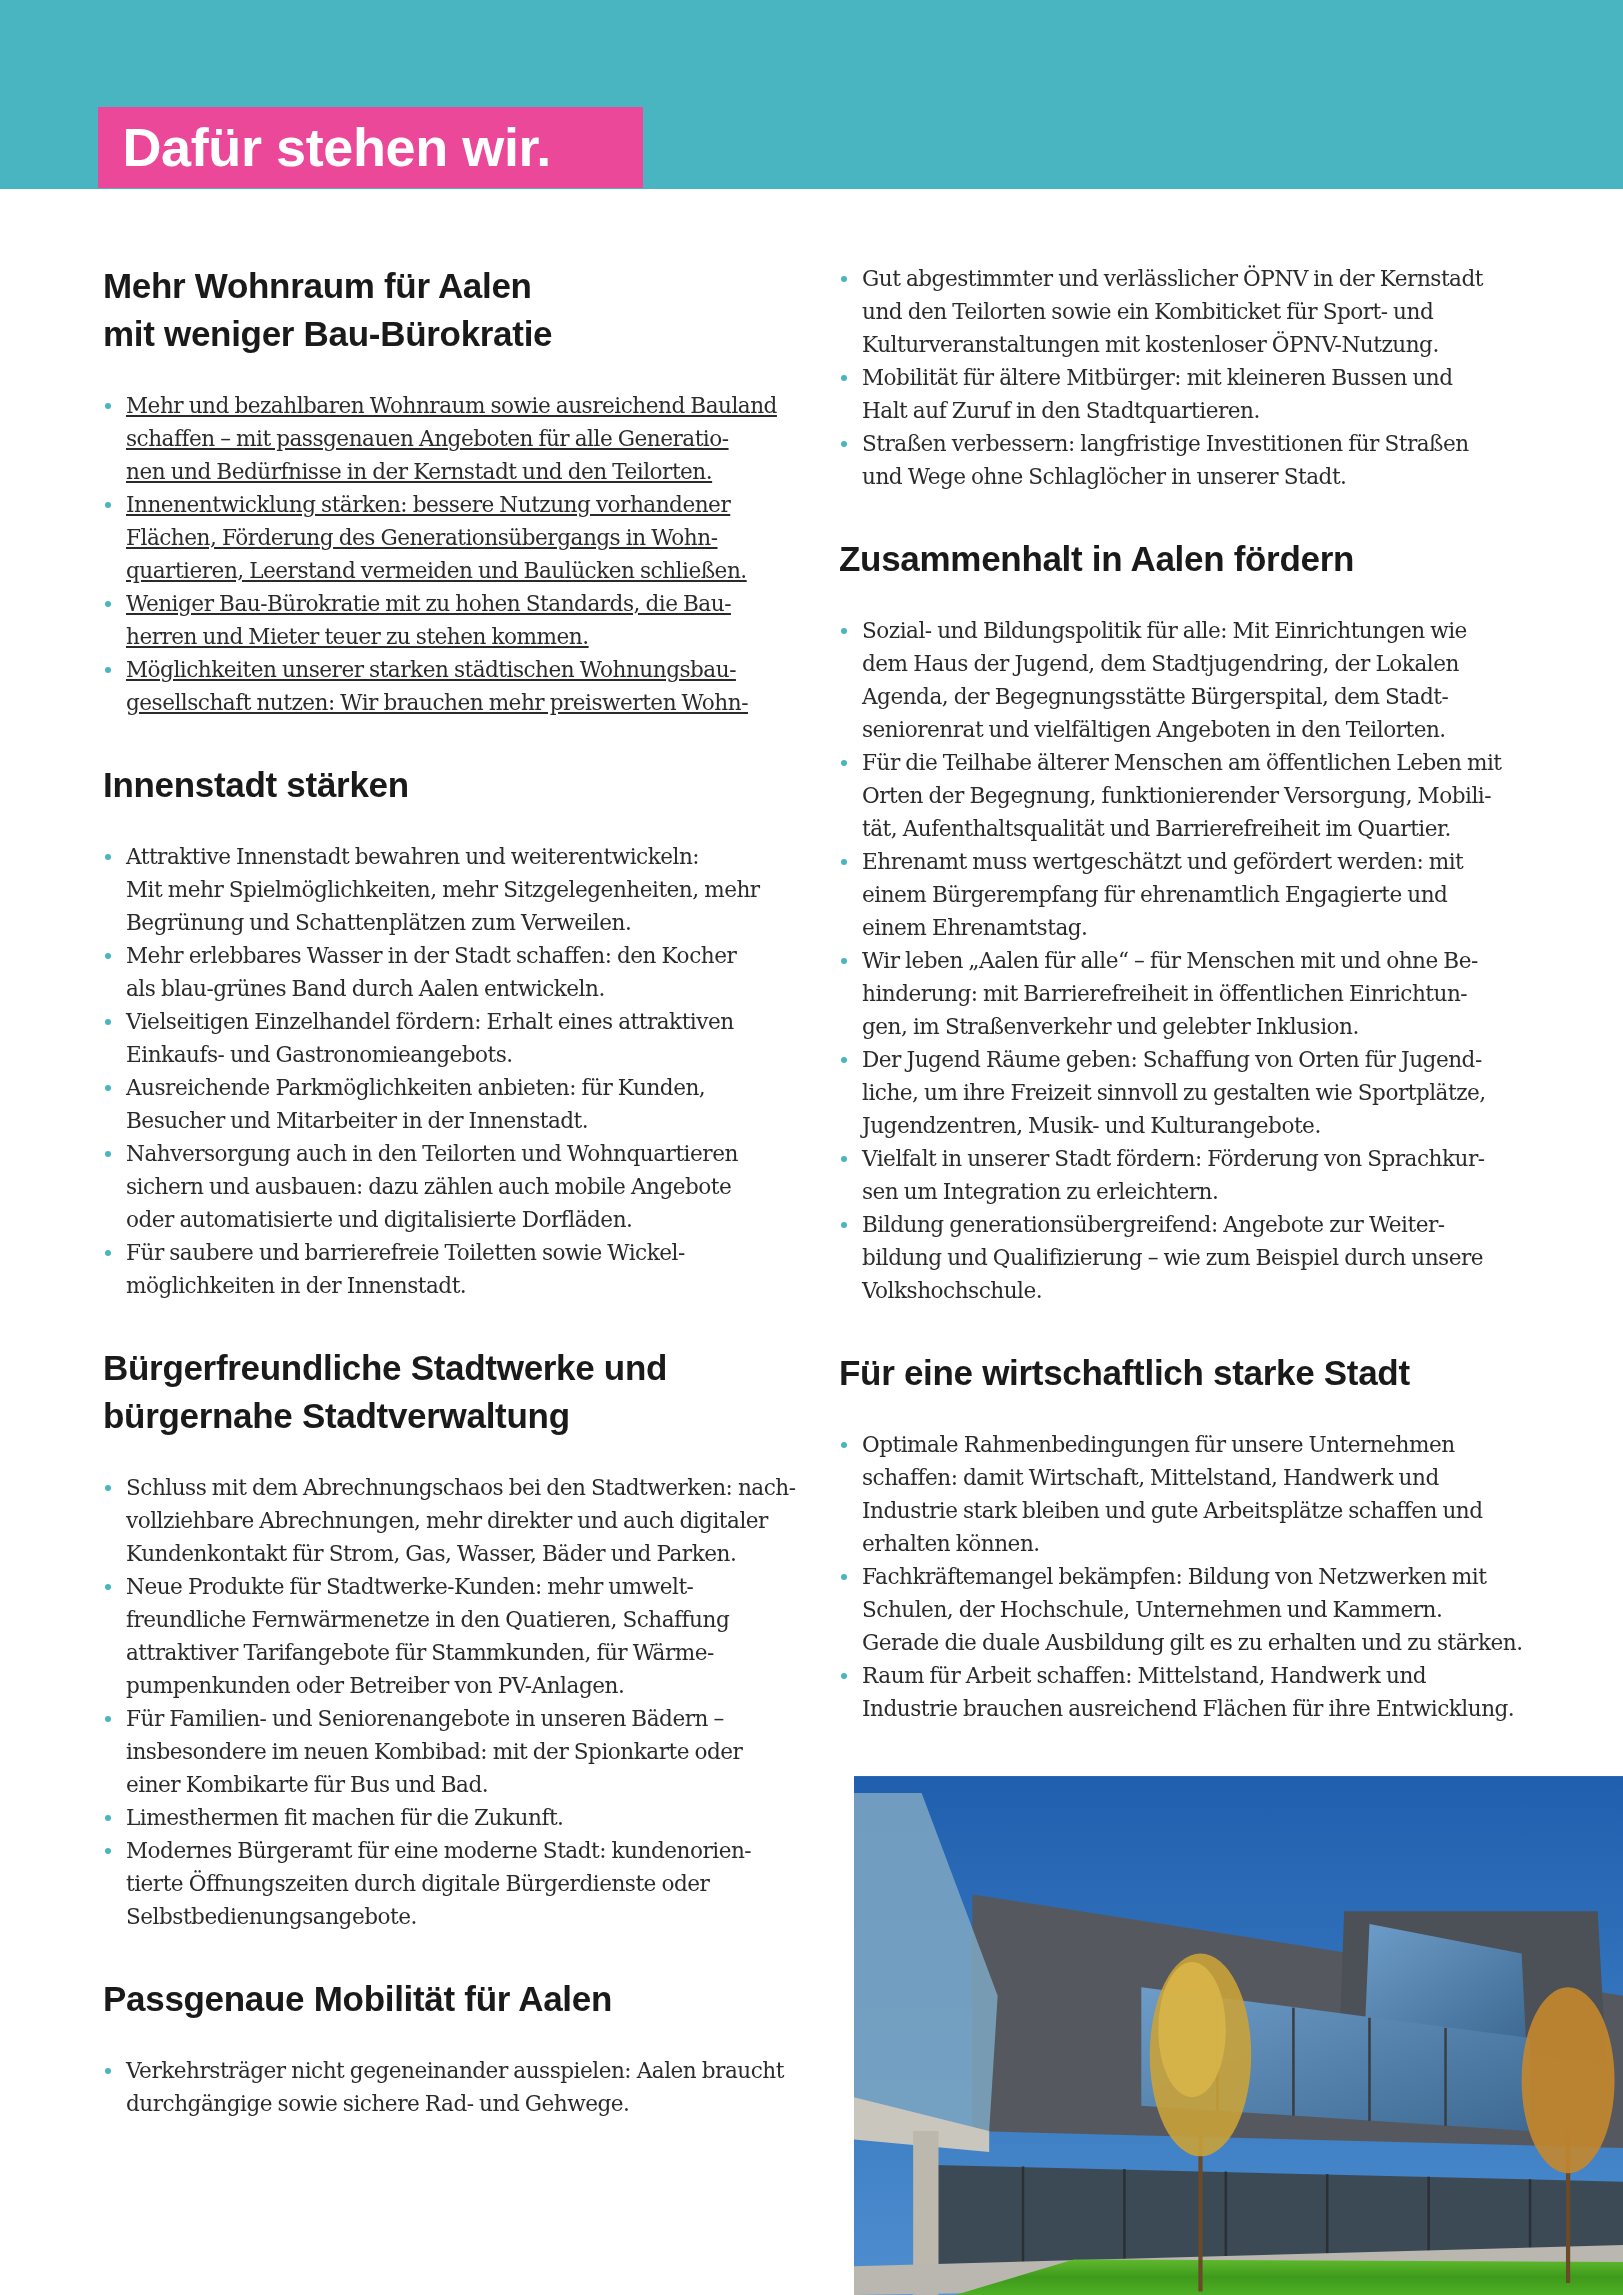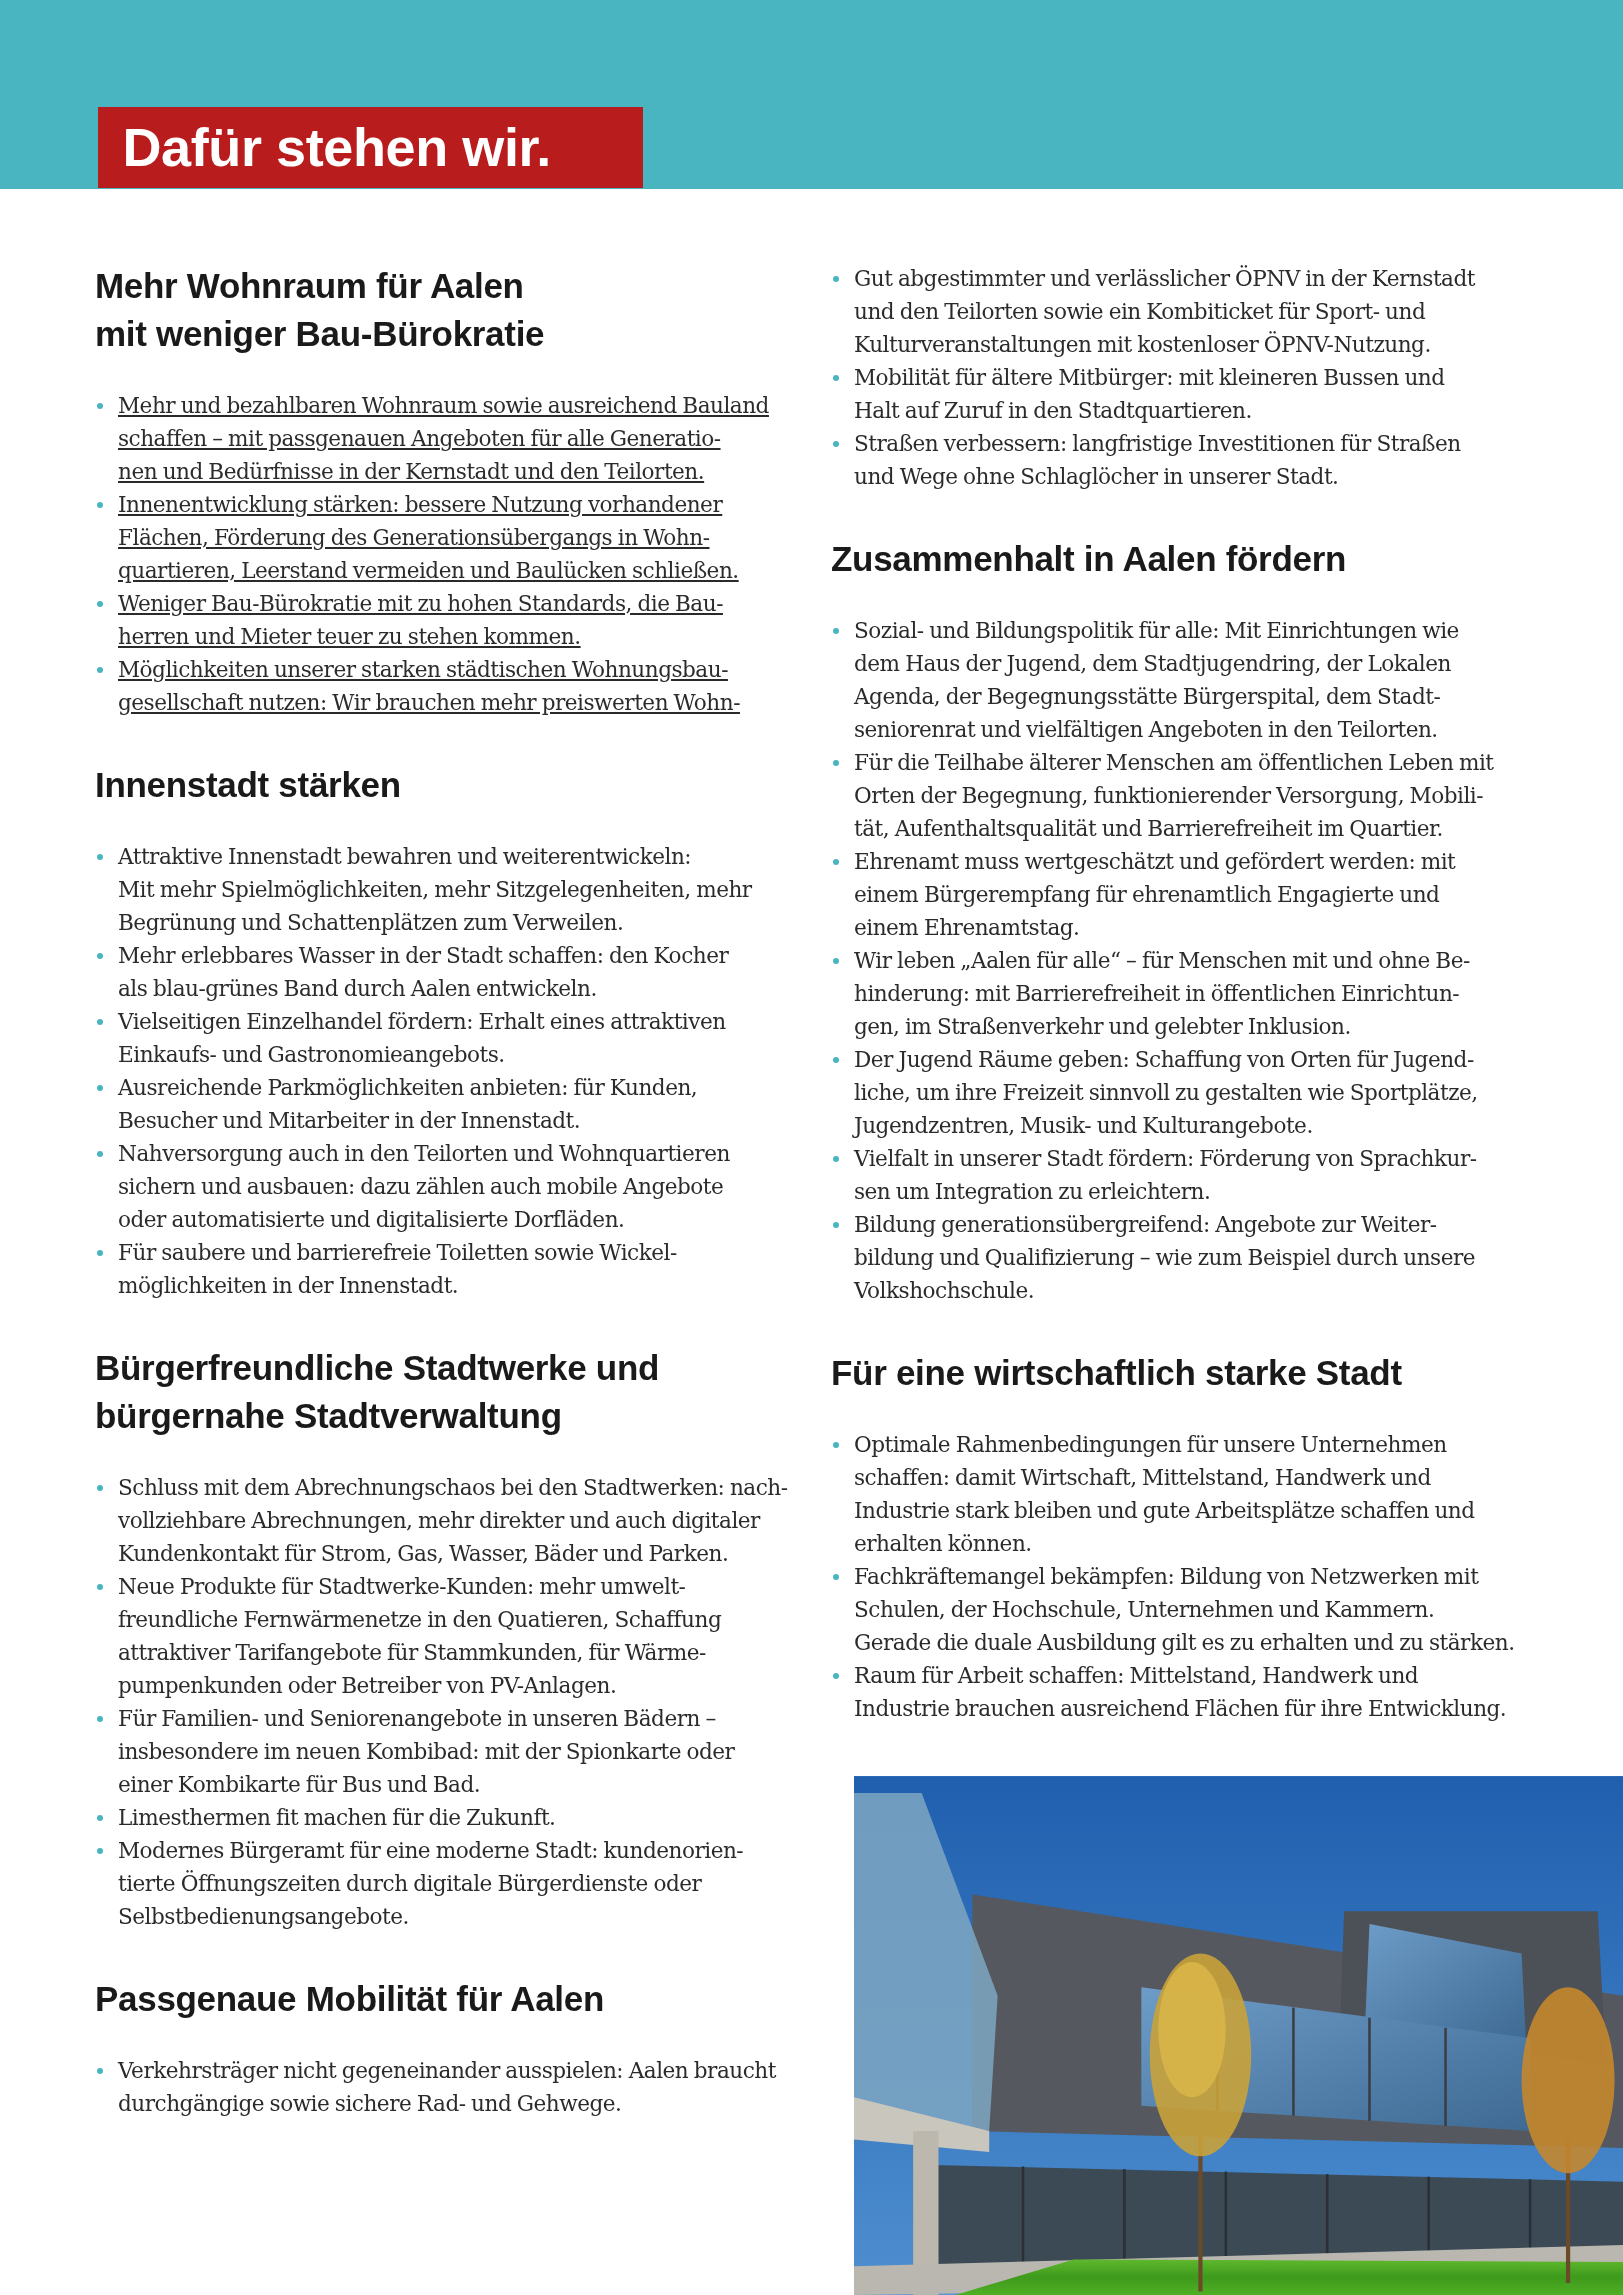--- a/index.html
+++ b/index.html
@@ -18,40 +18,40 @@
     width: 1623px;
     height: 189px;
     background: #48b5c1;
   }
   .title-box {
     position: absolute;
     left: 98px;
     top: 107px;
     width: 545px;
     height: 81px;
-    background: #b91c1c;
+    background: #ec4899;
     box-sizing: border-box;
     padding-left: 24.5px;
   }
   .title-box h1 {
     margin: 0;
     font-family: "Liberation Sans", sans-serif;
     font-weight: 700;
     font-size: 54px;
     line-height: 81px;
     color: #ffffff;
     letter-spacing: -0.4px;
   }
   .col {
     position: absolute;
   }
   .col-left { left: 95px; top: 262px; width: 710px; }
   .col-right { left: 831px; top: 262px; width: 710px; }
 
-  .section { margin: 0; }
+  .section { margin: 8px; }
   .section h2 {
     margin: 0;
     font-family: "Liberation Sans", sans-serif;
     font-weight: 700;
     font-size: 35px;
     line-height: 48px;
     color: #1a1a1a;
     letter-spacing: -0.3px;
   }
   ul.bullets {

